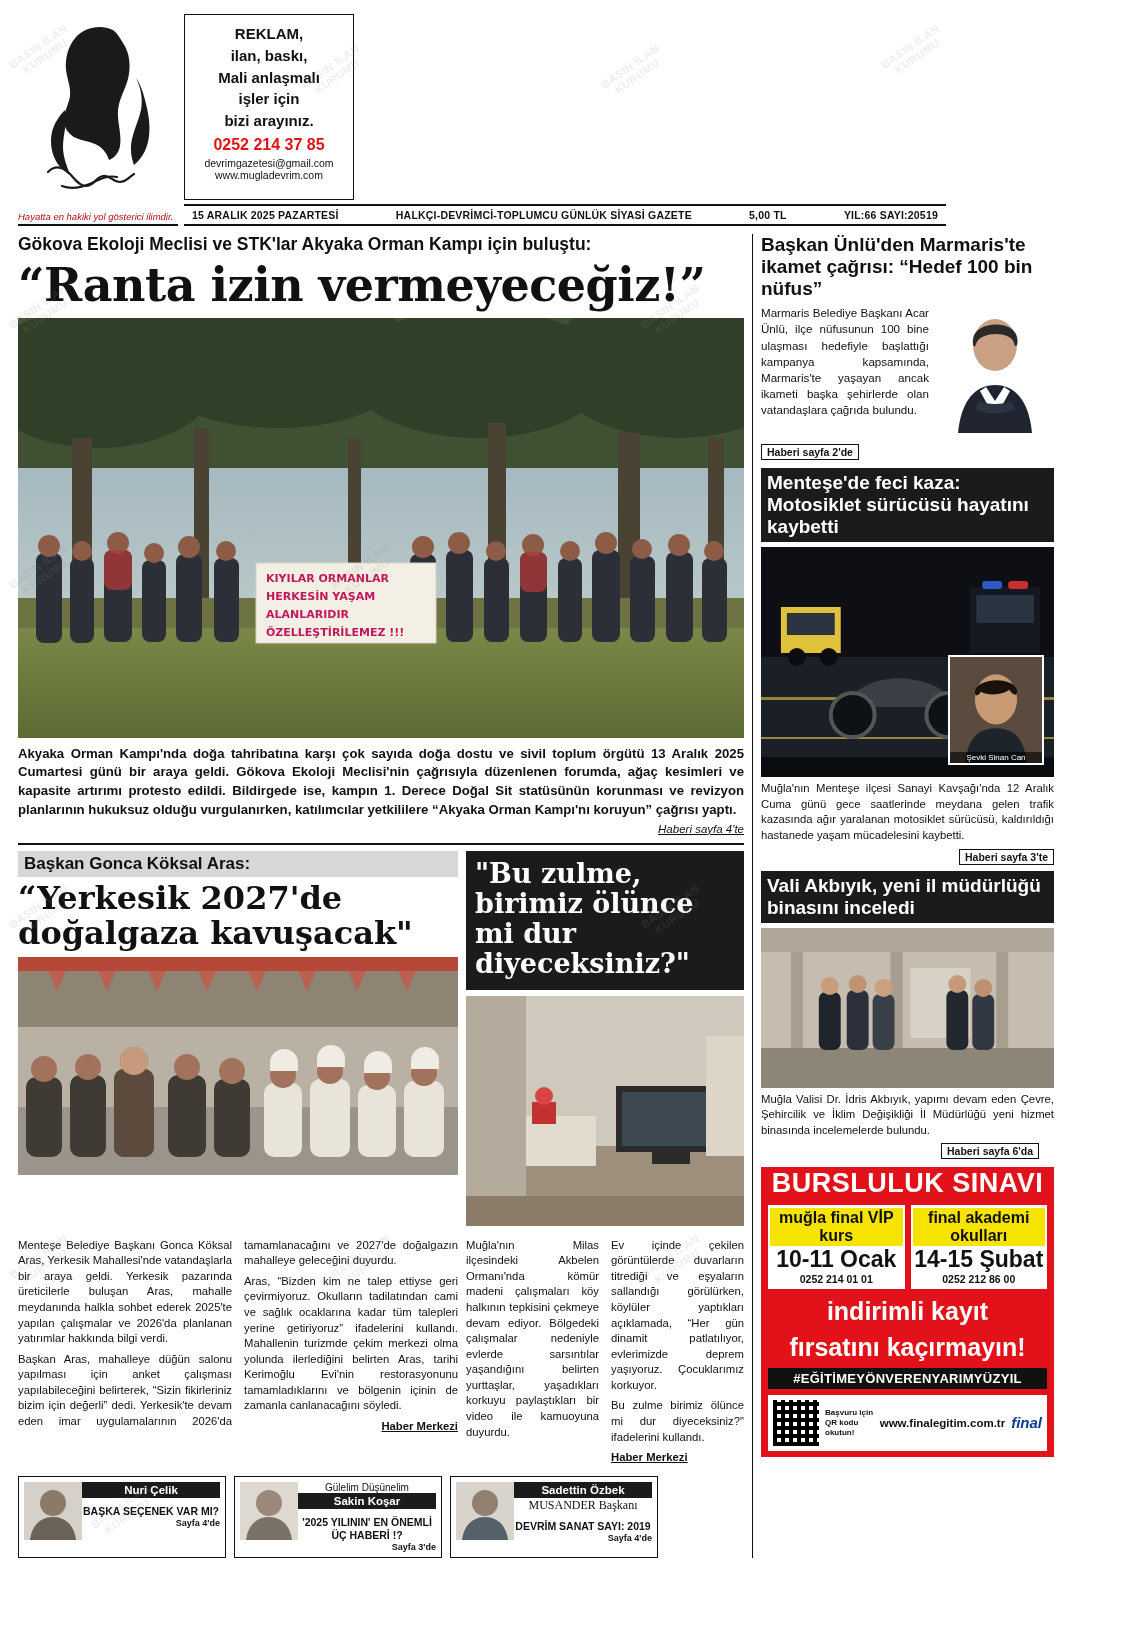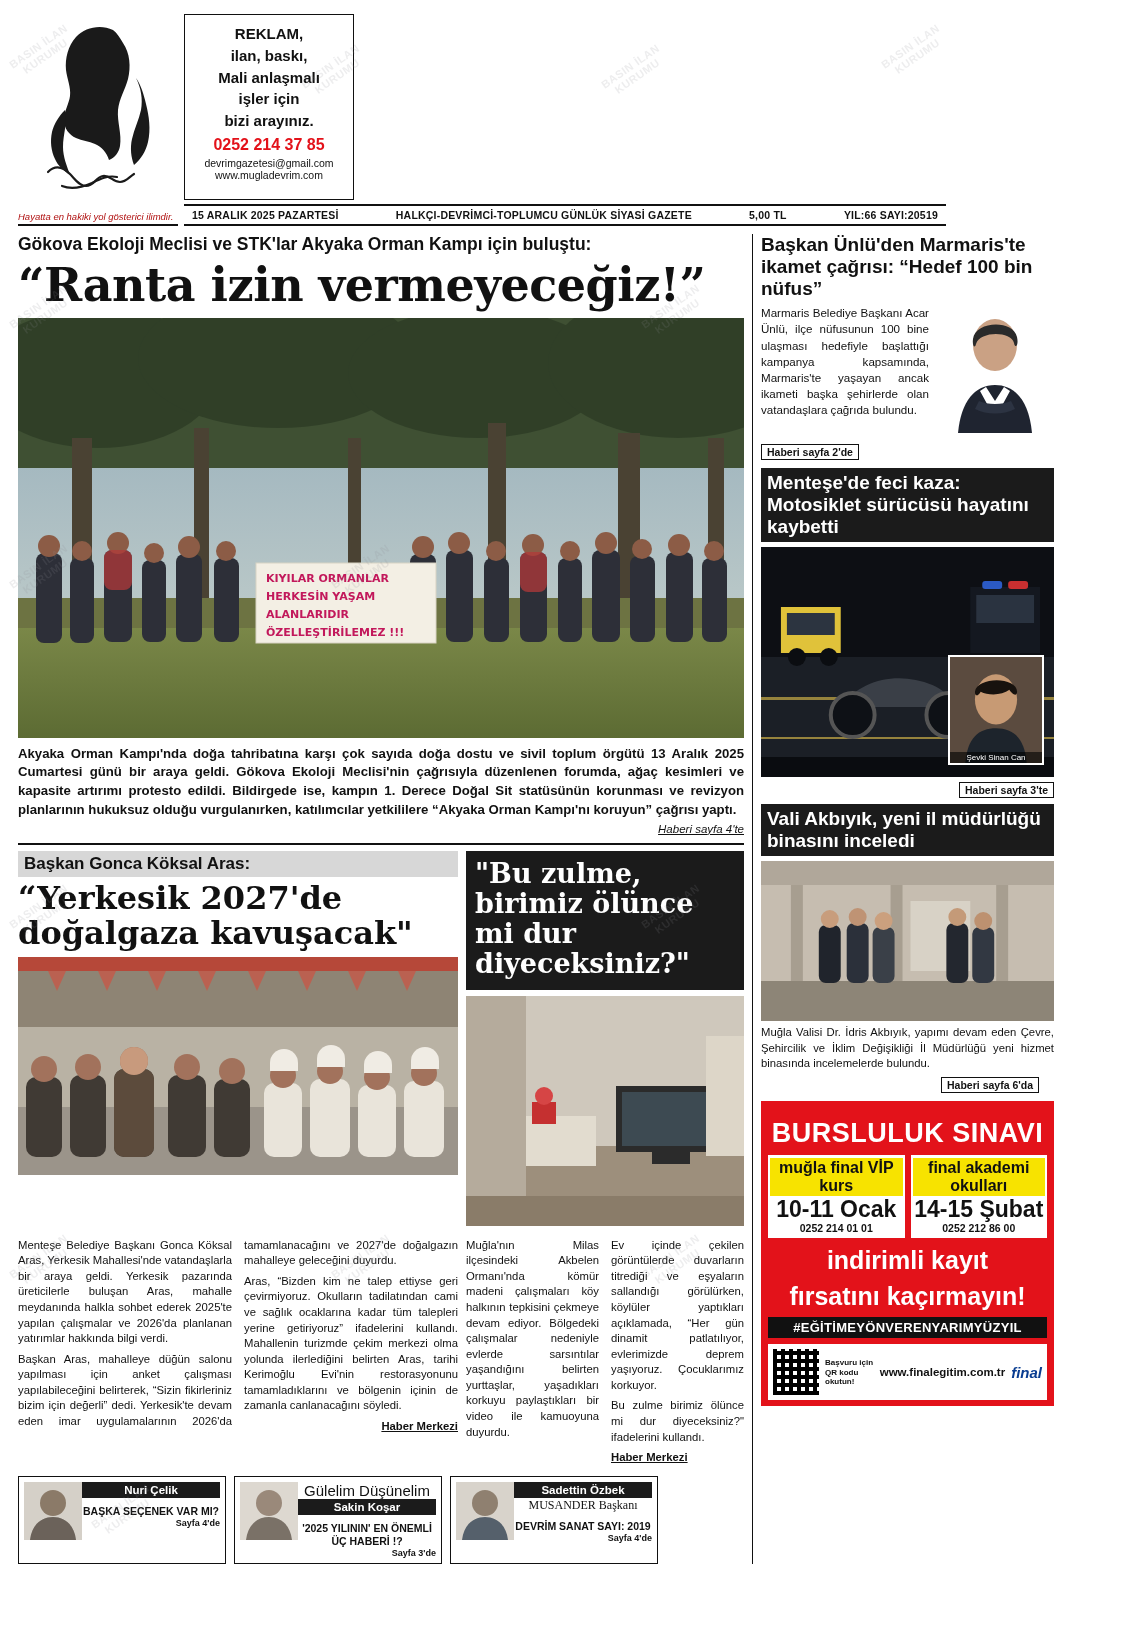--- a/index.html
+++ b/index.html
@@ -126,24 +126,24 @@
 
   
   .columnists { display:flex; gap:8px; margin-top:10px; }
   .cbox { width:208px; border:1px solid #111; display:flex; padding:5px; }
   .cphoto { width:58px; height:58px; background:#bbb; flex:none; position:relative; overflow:hidden; }
   .cinfo { flex:1; }
   .cname { background:#1b1b1b; color:#fff; font-size:11.5px; font-weight:bold; text-align:center; padding:2px 0; }
   .crole { font-size:12px; text-align:center;font-family:Liberation Serif, serif; }
   .ctitle { font-size:10.5px; font-weight:bold; text-align:center; margin-top:7px; line-height:1.25; }
   .cpage { font-size:9px; text-align:right; font-weight:bold; }
-  .ctop { font-size:15px; text-align:center; }
+  .ctop { font-size:10px; text-align:center; }
 
   
-  .final-ad { background:#e3121a; margin-top:8px; padding:17px 7px 6px; color:#fff; }
+  .final-ad { background:#e3121a; margin-top:8px; padding:1px 7px 6px; color:#fff; }
   .final-title { text-align:center; font-weight:bold; font-size:27px; letter-spacing:.5px; }
   .final-row { display:flex; gap:6px; margin-top:6px; }
   .fcard { flex:1; background:#fff; color:#111; text-align:center; padding:3px 2px 4px; }
   .fcard .t { background:#f7e300; font-weight:bold; font-size:16px; padding:1px 0; }
   .fcard .d { font-weight:bold; font-size:23px; line-height:1.15; }
   .fcard .p { font-size:10.5px; font-weight:bold; }
   .final-sub {
     text-align:center; font-weight:bold; font-size:25px; line-height:1.12; margin-top:8px;
     font-family:"Liberation Sans", sans-serif;
   }
@@ -567,20 +567,21 @@
         <div style="position:absolute;right:10px;bottom:12px;width:96px;height:110px;border:2px solid #fff;overflow:hidden">
           <svg viewBox="0 0 96 110" preserveAspectRatio="none" style="width:100%;height:100%;display:block">
             <rect width="96" height="110" fill="#5b4b3f"></rect>
             <ellipse cx="48" cy="44" rx="22" ry="26" fill="#c79a74"></ellipse>
             <path d="M26 36c2-16 44-16 44 0 0 6-6 2-8-2-8 6-22 6-30 2-2 4-6 6-6 0z" fill="#17120e"></path>
             <path d="M16 110c2-26 14-36 32-36s30 10 32 36z" fill="#1d242c"></path>
           </svg>
           <div style="position:absolute;left:0;right:0;bottom:0;background:rgba(0,0,0,.6);color:#fff;font-size:8px;text-align:center;padding:1px 0">Şevki Sinan Can</div>
         </div>
       </div>
+      <div class="cap">Muğla'nın Menteşe ilçesi Sanayi Kavşağı'nda 12 Aralık Cuma günü gece saatlerinde meydana gelen trafik kazasında ağır yaralanan motosiklet sürücüsü, kaldırıldığı hastanede yaşam mücadelesini kaybetti.</div>
       <div style="text-align:right;margin:3px 0 6px">
         <span class="ref-box">Haberi sayfa 3'te</span>
       </div>
 
       <div class="r-head black">Vali Akbıyık, yeni il müdürlüğü binasını inceledi</div>
       <div class="photo" style="height:160px;margin-top:5px">
         <svg viewBox="0 0 294 160" preserveAspectRatio="none" style="width:100%;height:100%;display:block">
           <rect width="294" height="160" fill="#c6bdb0"></rect>
           <rect y="120" width="294" height="40" fill="#8e8madd"></rect>
           <rect y="120" width="294" height="40" fill="#8d8577"></rect>

